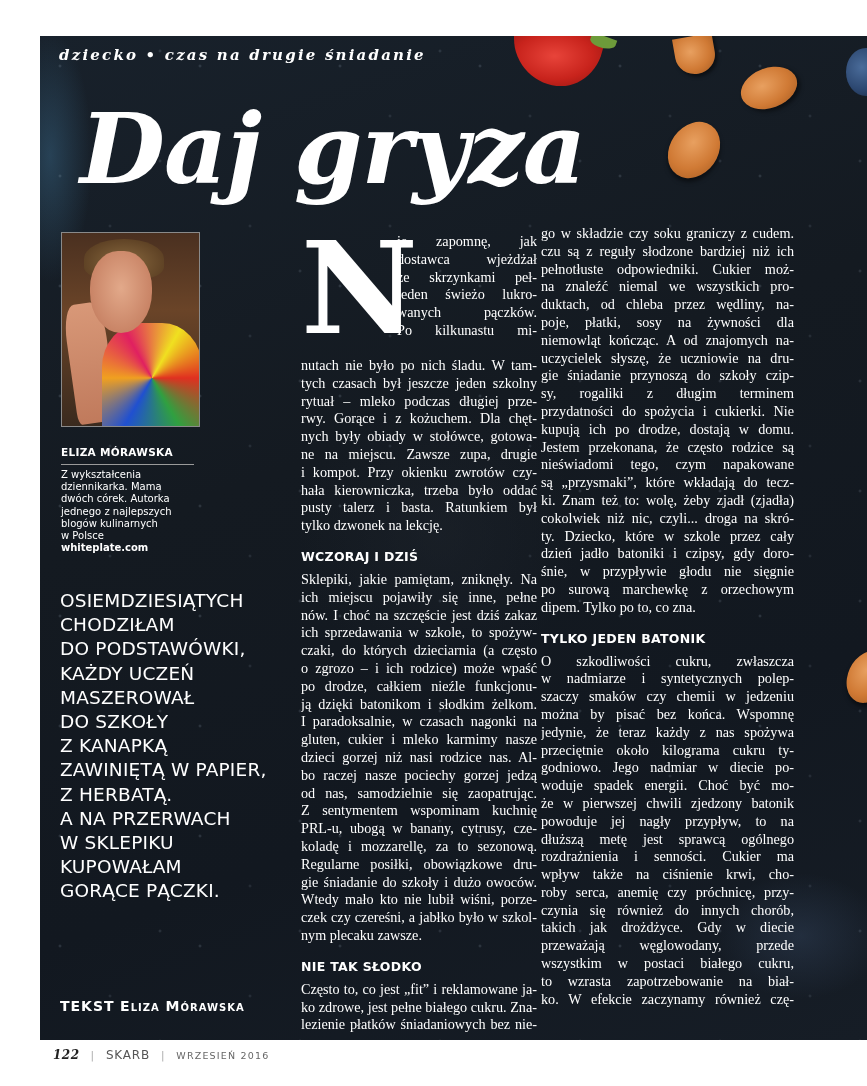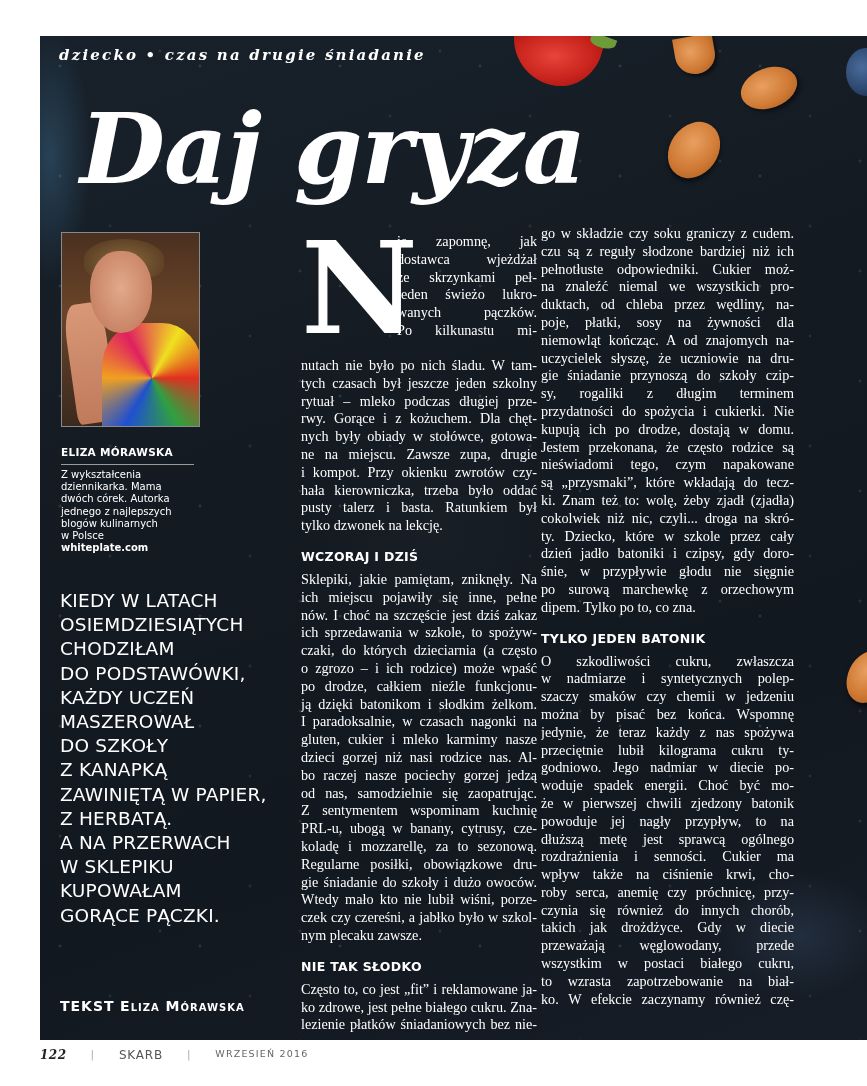--- a/index.html
+++ b/index.html
@@ -82,22 +82,22 @@
     .col .line.last { text-align-last: left; }
 
     .dropcap-wrap { position: relative; height: 124px; }
     .dropcap { position: absolute; left: 0; top: -4px; color: #ffffff; font-family: "DejaVu Serif", serif;
       font-weight: bold; font-size: 128px; line-height: 118px; }
     .dropcap-lines { position: absolute; left: 96px; top: 0; width: 140px; }
 
     .subhead { display: block; font-family: "DejaVu Sans", sans-serif; font-weight: bold;
       font-size: 12.5px; letter-spacing: 0.3px; margin: 14px 0 6px 0; line-height: 16px; }
 
-    .footer { position: absolute; left: 40px; top: 1048px; font-family: "DejaVu Sans", sans-serif;
-      font-size: 10.5px; color: #6a6a6a; letter-spacing: 0.8px; display: flex; gap: 24px; }
+    .footer { position: absolute; left: 53px; top: 1048px; font-family: "DejaVu Sans", sans-serif;
+      font-size: 10.5px; color: #6a6a6a; letter-spacing: 0.8px; display: flex; align-items: center; gap: 11px; }
     .footer .pg { font-weight: bold; color: #222; font-family: "DejaVu Serif", serif; font-style: italic; font-size: 12px; letter-spacing: 0.5px; }
     .footer .sep { color: #aaa; }
     .footer .mag { font-size: 12px; color: #555; }
     .footer .date { font-size: 9.5px; color: #666; letter-spacing: 1.2px; }
   </style>
 </head>
 <body>
 
 <div class="spread">
   <div class="speckle"></div>
@@ -125,21 +125,20 @@
     <span style="display:block">Z wykształcenia</span>
     <span style="display:block">dziennikarka. Mama</span>
     <span style="display:block">dwóch córek. Autorka</span>
     <span style="display:block">jednego z najlepszych</span>
     <span style="display:block">blogów kulinarnych</span>
     <span style="display:block">w Polsce</span>
     <span class="link">whiteplate.com</span>
   </div>
 
   <div class="pullquote">
-    <span class="line">KIEDY W LATACH</span>
     <span class="line">OSIEMDZIESIĄTYCH</span>
     <span class="line">CHODZIŁAM</span>
     <span class="line">DO PODSTAWÓWKI,</span>
     <span class="line">KAŻDY UCZEŃ</span>
     <span class="line">MASZEROWAŁ</span>
     <span class="line">DO SZKOŁY</span>
     <span class="line">Z KANAPKĄ</span>
     <span class="line">ZAWINIĘTĄ W PAPIER,</span>
     <span class="line">Z HERBATĄ.</span>
     <span class="line">A NA PRZERWACH</span>
@@ -227,21 +226,21 @@
     <span class="line">śnie, w przypływie głodu nie sięgnie</span>
     <span class="line">po surową marchewkę z orzechowym</span>
     <span class="line last">dipem. Tylko po to, co zna.</span>
 
     <span class="subhead">TYLKO JEDEN BATONIK</span>
     <span class="line">O szkodliwości cukru, zwłaszcza</span>
     <span class="line">w nadmiarze i syntetycznych polep-</span>
     <span class="line">szaczy smaków czy chemii w jedzeniu</span>
     <span class="line">można by pisać bez końca. Wspomnę</span>
     <span class="line">jedynie, że teraz każdy z nas spożywa</span>
-    <span class="line">przeciętnie lubił kilograma cukru ty-</span>
+    <span class="line">przeciętnie około kilograma cukru ty-</span>
     <span class="line">godniowo. Jego nadmiar w diecie po-</span>
     <span class="line">woduje spadek energii. Choć być mo-</span>
     <span class="line">że w pierwszej chwili zjedzony batonik</span>
     <span class="line">powoduje jej nagły przypływ, to na</span>
     <span class="line">dłuższą metę jest sprawcą ogólnego</span>
     <span class="line">rozdrażnienia i senności. Cukier ma</span>
     <span class="line">wpływ także na ciśnienie krwi, cho-</span>
     <span class="line">roby serca, anemię czy próchnicę, przy-</span>
     <span class="line">czynia się również do innych chorób,</span>
     <span class="line">takich jak drożdżyce. Gdy w diecie</span>

